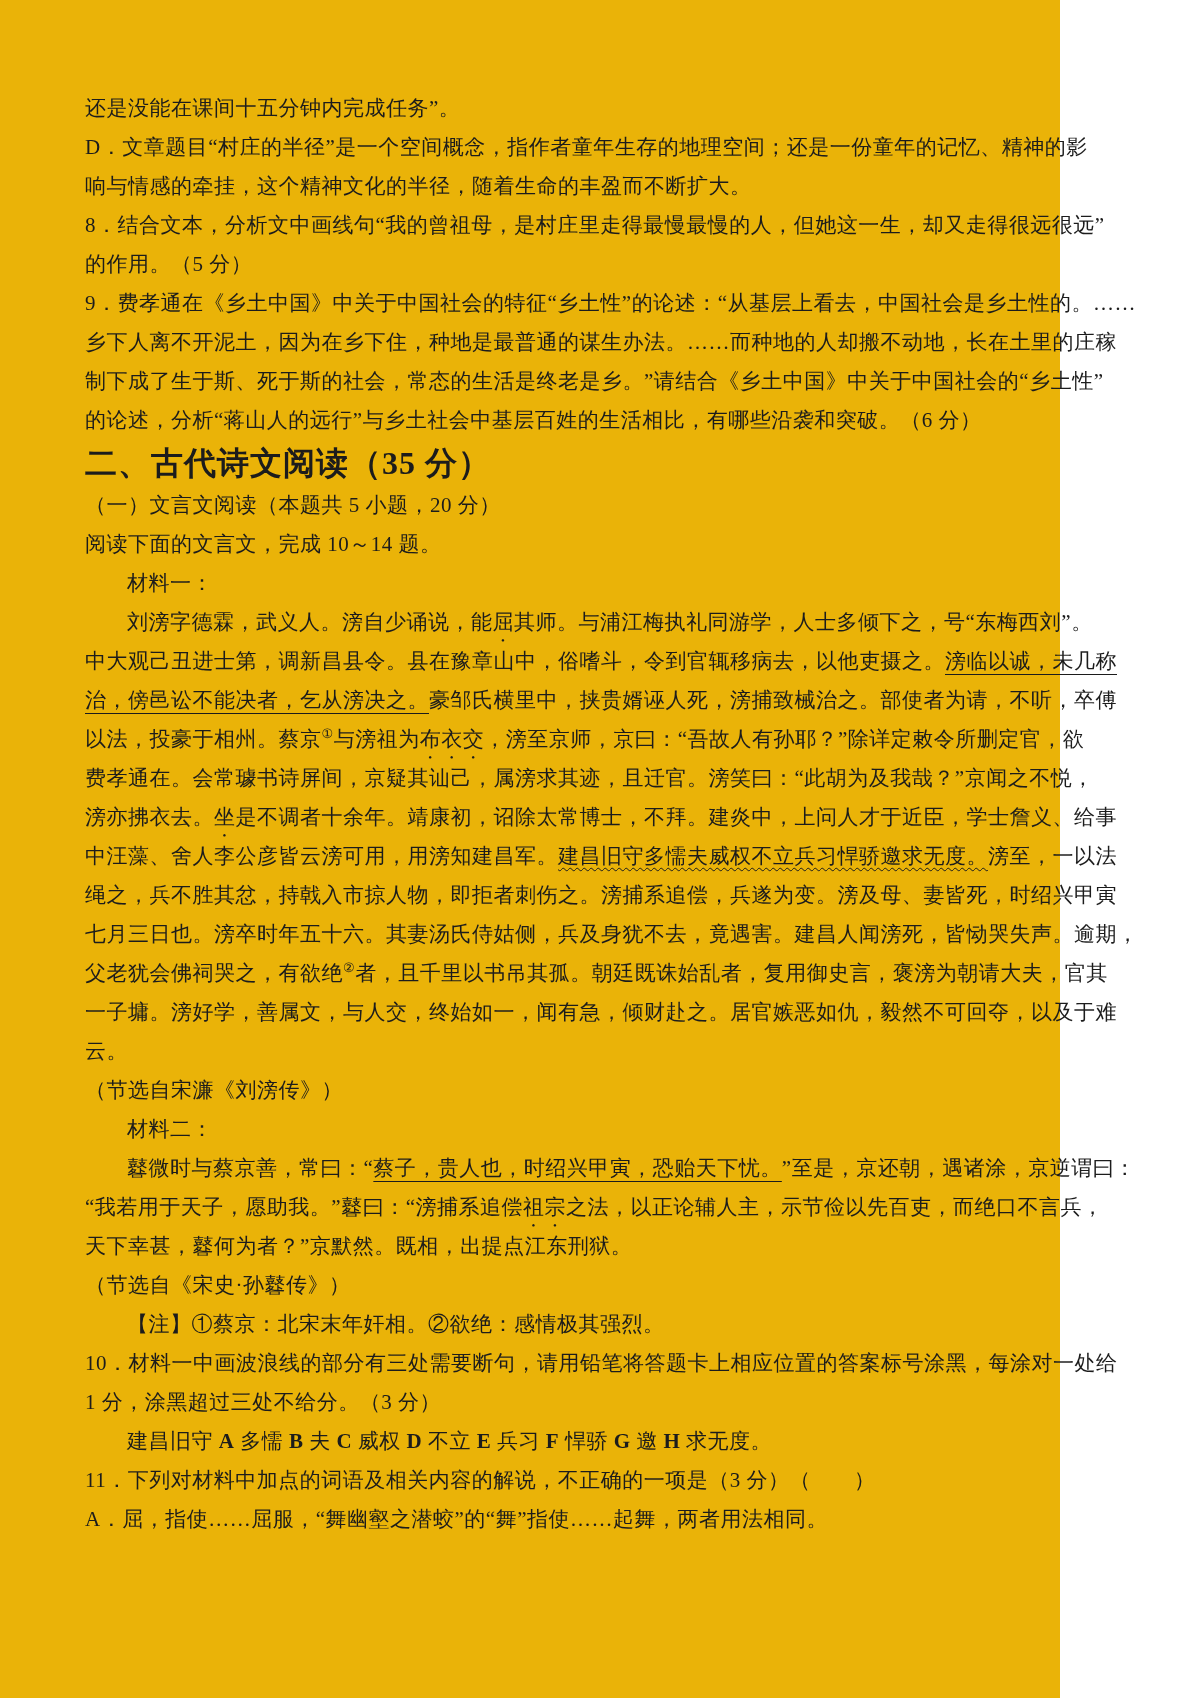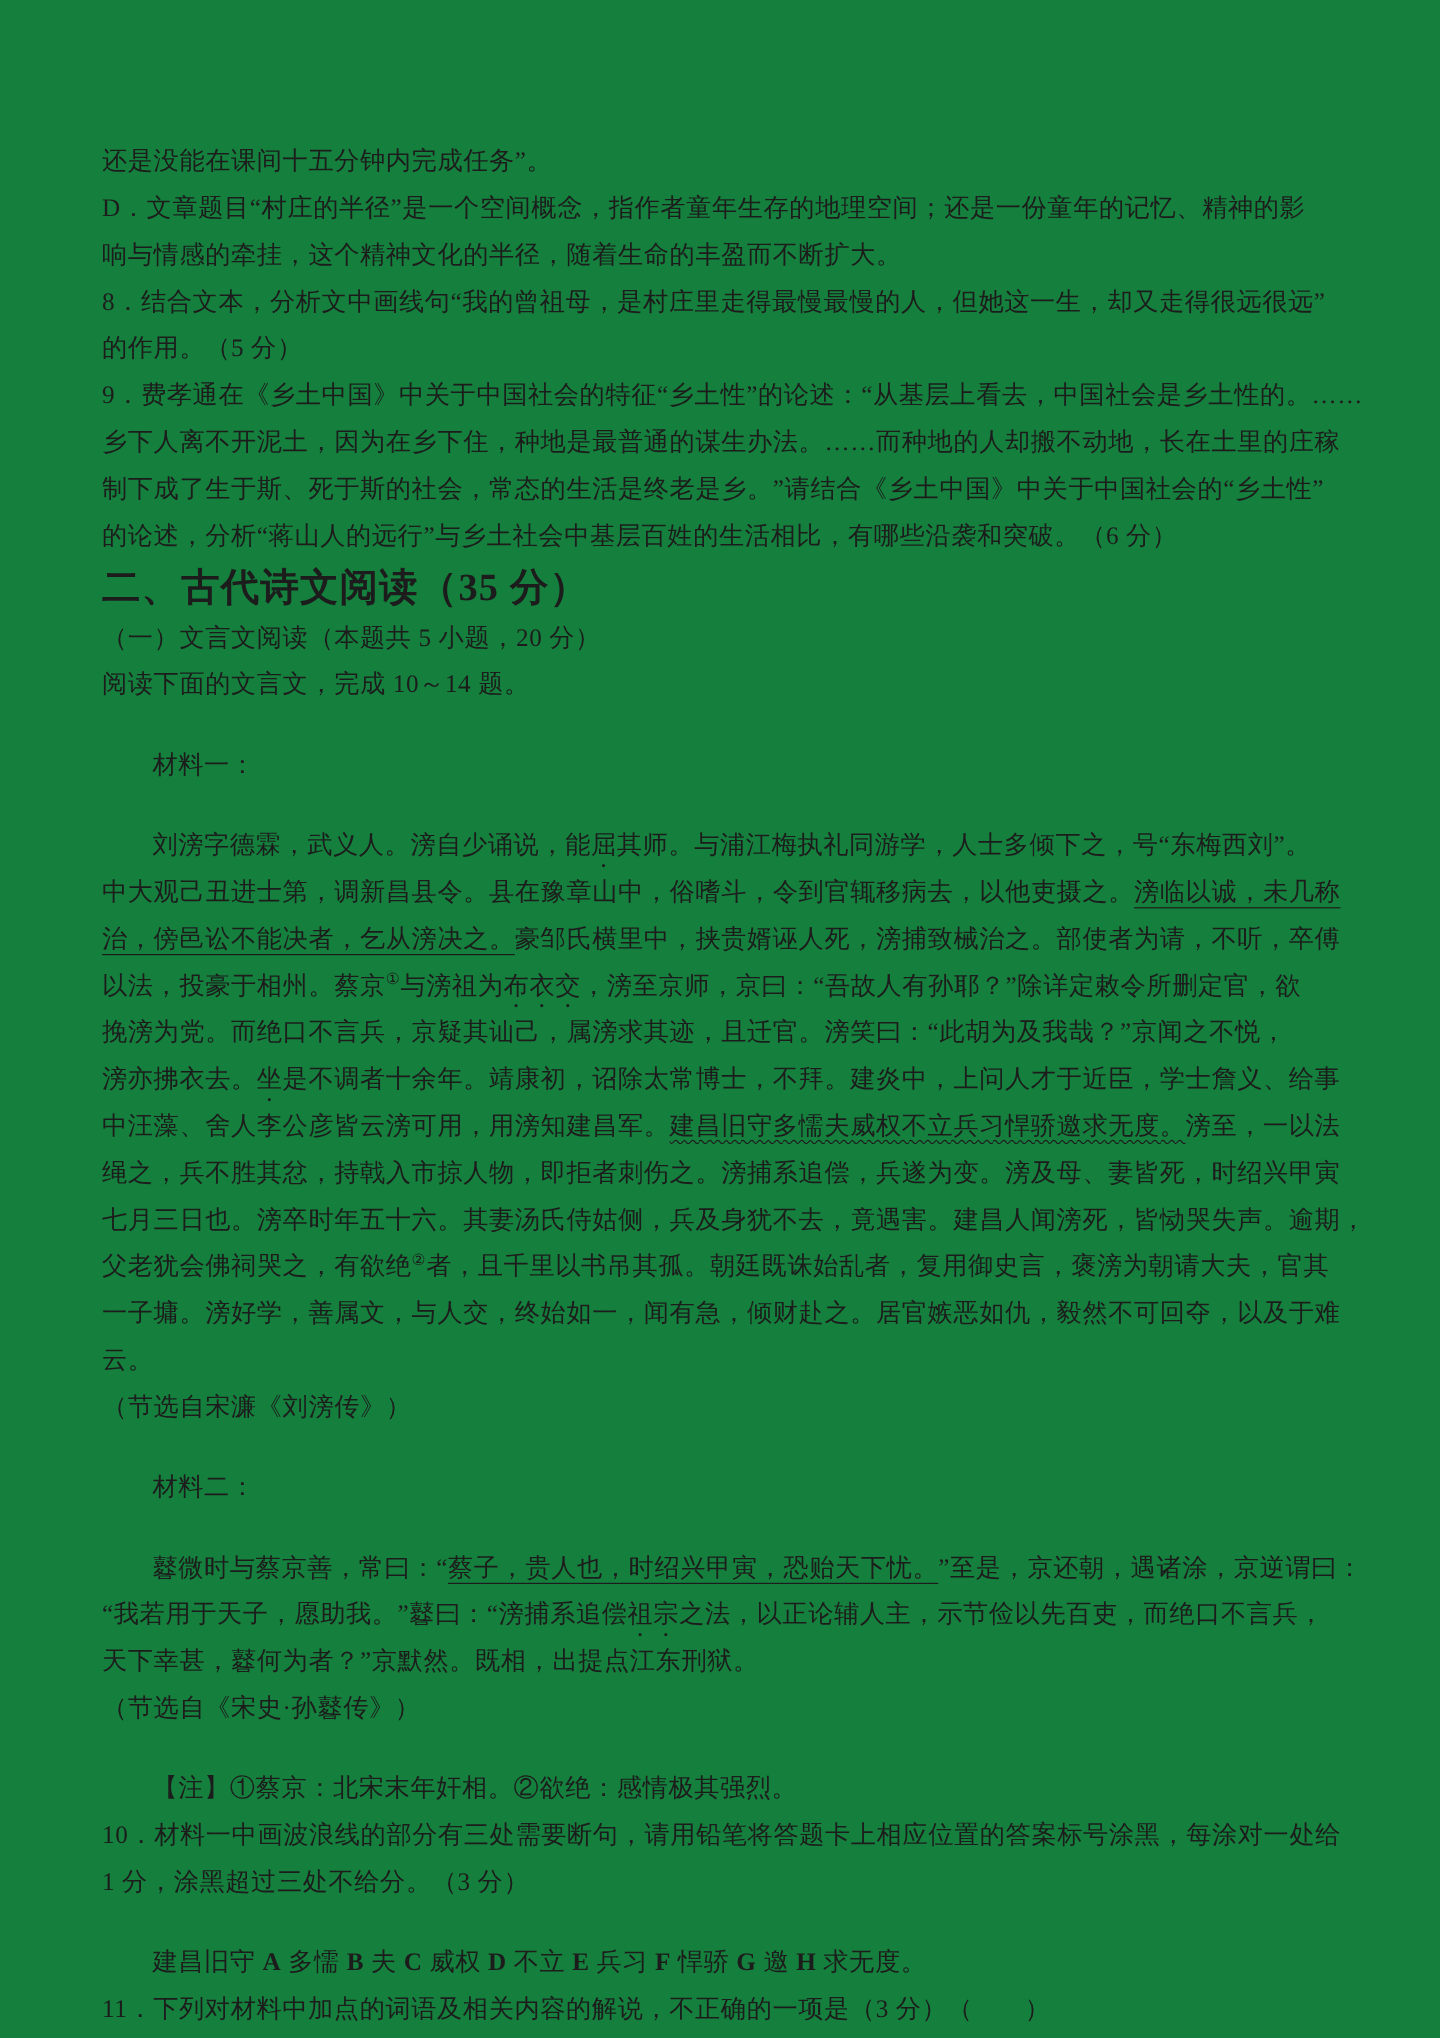--- a/index.html
+++ b/index.html
@@ -4,39 +4,39 @@
 <style>
   html,body{margin:0;padding:0;background:#ffffff;}
   body{
     width:1200px;height:1698px;
     color:#1c1c1c;
     font-family:"Liberation Serif","DejaVu Serif",serif;
     overflow:hidden;
   }
   .page{
     box-sizing:border-box;
-    width:1200px;height:1698px;
-    padding:115px 82px 0 85px;
-    background:#15803d;
+    width:1060px;height:1698px;
+    padding:89px 82px 0 85px;
+    background:#eab308;
   }
   .line{
     font-size:21px;
     line-height:39px;
     height:39px;
     white-space:pre;
     letter-spacing:0.5px;
   }
   .heading{
     font-size:32px;
     font-weight:700;
     line-height:46px;
     height:46px;
     letter-spacing:1px;
   }
-  .indent{ text-indent:42px;margin-top:28px; }
+  .indent{ text-indent:42px; }
   .cite{ text-align:left; padding-right:88px; }
   .u{
     text-decoration:underline;
     text-decoration-thickness:1px;
     text-underline-offset:6px;
   }
   .w{
     text-decoration:underline;
     text-decoration-style:wavy;
     text-decoration-thickness:1px;
@@ -70,21 +70,21 @@
     <div class="line"><span>制下成了生于斯、死于斯的社会，常态的生活是终老是乡。”请结合《乡土中国》中关于中国社会的“乡土性”</span></div>
     <div class="line"><span>的论述，分析“蒋山人的远行”与乡土社会中基层百姓的生活相比，有哪些沿袭和突破。（6 分）</span></div>
     <div class="line heading"><span>二、古代诗文阅读（35 分）</span></div>
     <div class="line"><span>（一）文言文阅读（本题共 5 小题，20 分）</span></div>
     <div class="line"><span>阅读下面的文言文，完成 10～14 题。</span></div>
     <div class="line indent"><span>材料一：</span></div>
     <div class="line indent"><span>刘滂字德霖，武义人。滂自少诵说，能</span><span class="d">屈</span><span>其师。与浦江梅执礼同游学，人士多倾下之，号“东梅西刘”。</span></div>
     <div class="line"><span>中大观己丑进士第，调新昌县令。县在豫章山中，俗嗜斗，令到官辄移病去，以他吏摄之。</span><span class="u">滂临以诚，未几称</span></div>
     <div class="line"><span class="u">治，傍邑讼不能决者，乞从滂决之。</span><span>豪邹氏横里中，挟贵婿诬人死，滂捕致械治之。部使者为请，不听，卒傅</span></div>
     <div class="line"><span>以法，投豪于相州。蔡京</span><span class="sup">①</span><span>与滂祖为</span><span class="d">布衣交</span><span>，滂至京师，京曰：“吾故人有孙耶？”除详定敕令所删定官，欲</span></div>
-    <div class="line"><span>挽滂为党。而绝口不言兵，京疑其讪己，属滂求其迹，且迁官。滂笑曰：“此胡为及我哉？”京闻之不悦，</span></div>
+    <div class="line"><span>费孝通在。会常璩书诗屏间，京疑其讪己，属滂求其迹，且迁官。滂笑曰：“此胡为及我哉？”京闻之不悦，</span></div>
     <div class="line"><span>滂亦拂衣去。</span><span class="d">坐</span><span>是不调者十余年。靖康初，诏除太常博士，不拜。建炎中，上问人才于近臣，学士詹义、给事</span></div>
     <div class="line"><span>中汪藻、舍人李公彦皆云滂可用，用滂知建昌军。</span><span class="w">建昌旧守多懦夫威权不立兵习悍骄邀求无度。</span><span>滂至，一以法</span></div>
     <div class="line"><span>绳之，兵不胜其忿，持戟入市掠人物，即拒者刺伤之。滂捕系追偿，兵遂为变。滂及母、妻皆死，时绍兴甲寅</span></div>
     <div class="line"><span>七月三日也。滂卒时年五十六。其妻汤氏侍姑侧，兵及身犹不去，竟遇害。建昌人闻滂死，皆恸哭失声。逾期，</span></div>
     <div class="line"><span>父老犹会佛祠哭之，有欲绝</span><span class="sup">②</span><span>者，且千里以书吊其孤。朝廷既诛始乱者，复用御史言，褒滂为朝请大夫，官其</span></div>
     <div class="line"><span>一子墉。滂好学，善属文，与人交，终始如一，闻有急，倾财赴之。居官嫉恶如仇，毅然不可回夺，以及于难</span></div>
     <div class="line"><span>云。</span></div>
     <div class="line cite"><span>（节选自宋濂《刘滂传》）</span></div>
     <div class="line indent"><span>材料二：</span></div>
     <div class="line indent"><span>鼛微时与蔡京善，常曰：“</span><span class="u">蔡子，贵人也，时绍兴甲寅，恐贻天下忧。</span><span>”至是，京还朝，遇诸涂，京逆谓曰：</span></div>

